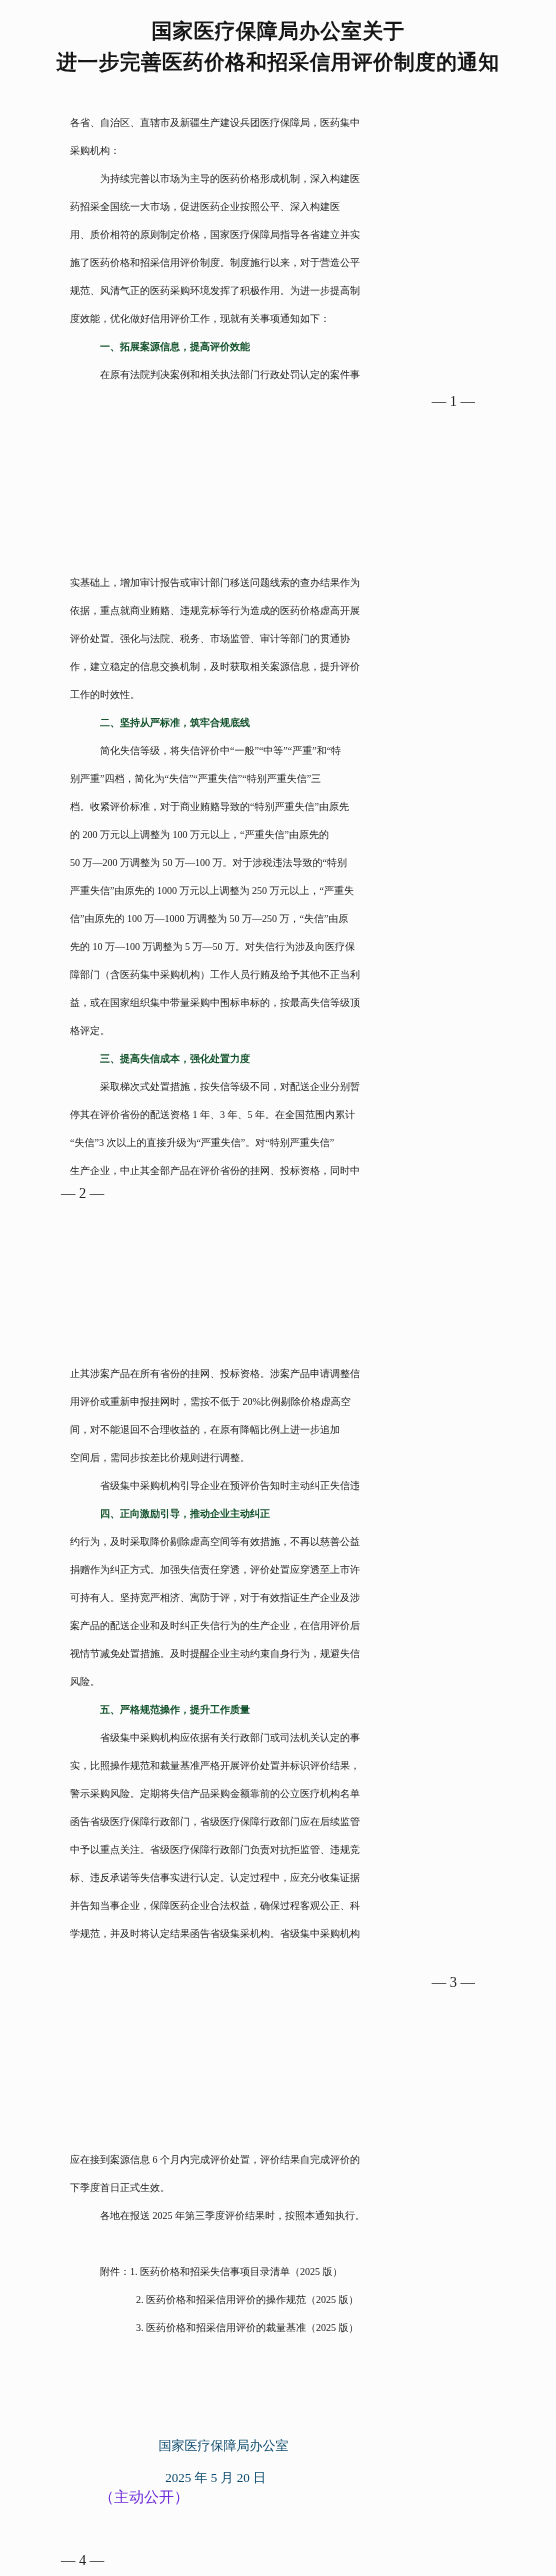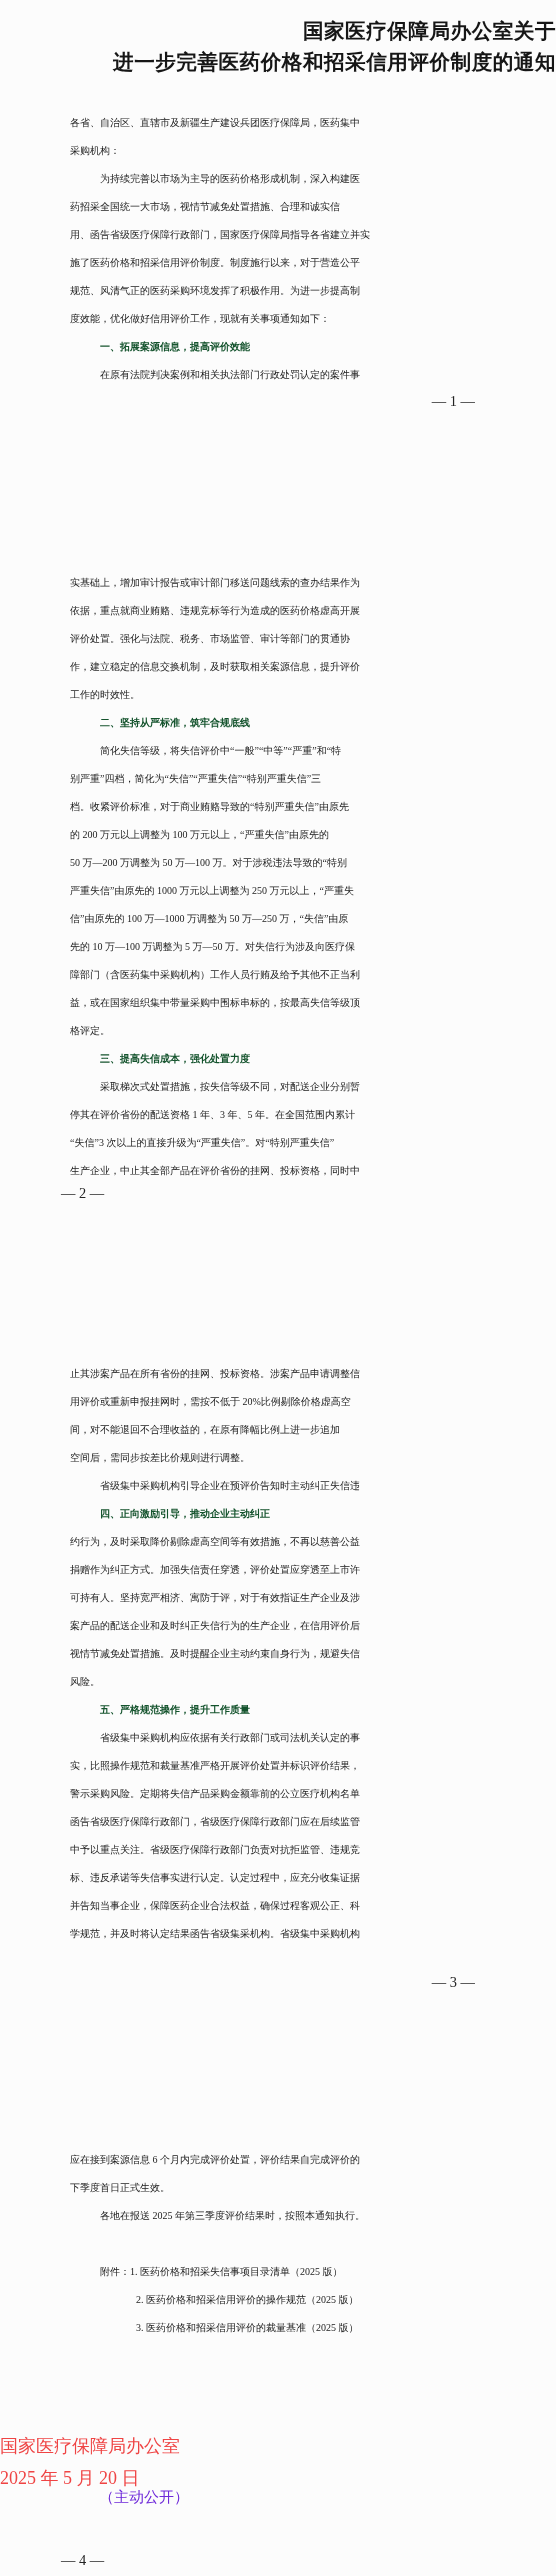--- a/index.html
+++ b/index.html
@@ -10,21 +10,21 @@
   }
   .doc {
     position: absolute; left: 0; top: 0;
     width: 556px; height: 2599px;
     background: #fcfcfc;
     color: #1c1c1c;
     overflow: hidden;
   }
   .title-block {
     position: absolute; left: 0; top: 15.5px; width: 556px;
-    text-align: right;
+    text-align: center;
     font-weight: 700;
     font-size: 20.6px;
     line-height: 31px;
     letter-spacing: 0.5px;
     color: #161616;
   }
   .page-body {
     position: absolute; left: 70px; width: 443px;
   }
   .line {
@@ -49,24 +49,24 @@
     height: 28px; line-height: 28px;
     font-size: 14.4px;
     color: #222222;
     white-space: nowrap;
   }
   .pmark-right { right: 81px; }
   .pmark-left  { left: 61px; }
   .sign-line {
     position: absolute; left: 0; width: 556px;
     height: 28px; line-height: 28px;
-    font-size: 18px;
-    text-align: left;
+    font-size: 13px;
+    text-align: center;
     white-space: nowrap;
-    color: #ef4444;
+    color: #0c4a6e;
   }
   .note-line {
     position: absolute;
     height: 28px; line-height: 28px;
     font-size: 15px;
     white-space: nowrap;
     color: #6d28d9;
   }
 </style>
 </head>
@@ -76,22 +76,22 @@
 
   <div class="title-block">
     <div>国家医疗保障局办公室关于</div>
     <div>进一步完善医药价格和招采信用评价制度的通知</div>
   </div>
 
   <div class="page-body" style="top:109px">
       <div class="line role-p">各省、自治区、直辖市及新疆生产建设兵团医疗保障局，医药集中</div>
       <div class="line role-p">采购机构：</div>
       <div class="line role-i">为持续完善以市场为主导的医药价格形成机制，深入构建医</div>
-      <div class="line role-p">药招采全国统一大市场，视情节减免处置措施、合理和诚实信</div>
-      <div class="line role-p">用、函告省级医疗保障行政部门，国家医疗保障局指导各省建立并实</div>
+      <div class="line role-p">药招采全国统一大市场，促进医药企业按照公平、深入构建医</div>
+      <div class="line role-p">用、质价相符的原则制定价格，国家医疗保障局指导各省建立并实</div>
       <div class="line role-p">施了医药价格和招采信用评价制度。制度施行以来，对于营造公平</div>
       <div class="line role-p">规范、风清气正的医药采购环境发挥了积极作用。为进一步提高制</div>
       <div class="line role-p">度效能，优化做好信用评价工作，现就有关事项通知如下：</div>
       <div class="line role-h">一、拓展案源信息，提高评价效能</div>
       <div class="line role-i">在原有法院判决案例和相关执法部门行政处罚认定的案件事</div>
     </div>
   <div class="pmark pmark-right" style="top:387px">— 1 —</div>
 
   <div class="page-body" style="top:569px">
       <div class="line role-p">实基础上，增加审计报告或审计部门移送问题线索的查办结果作为</div>

